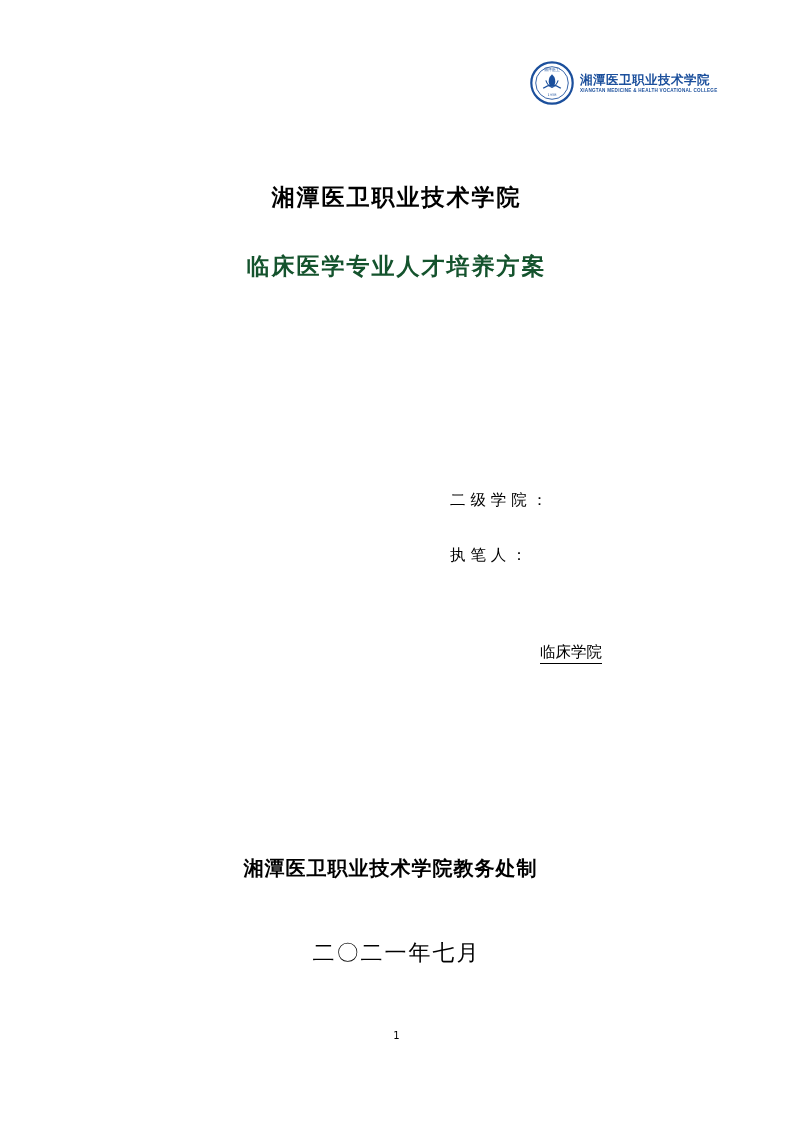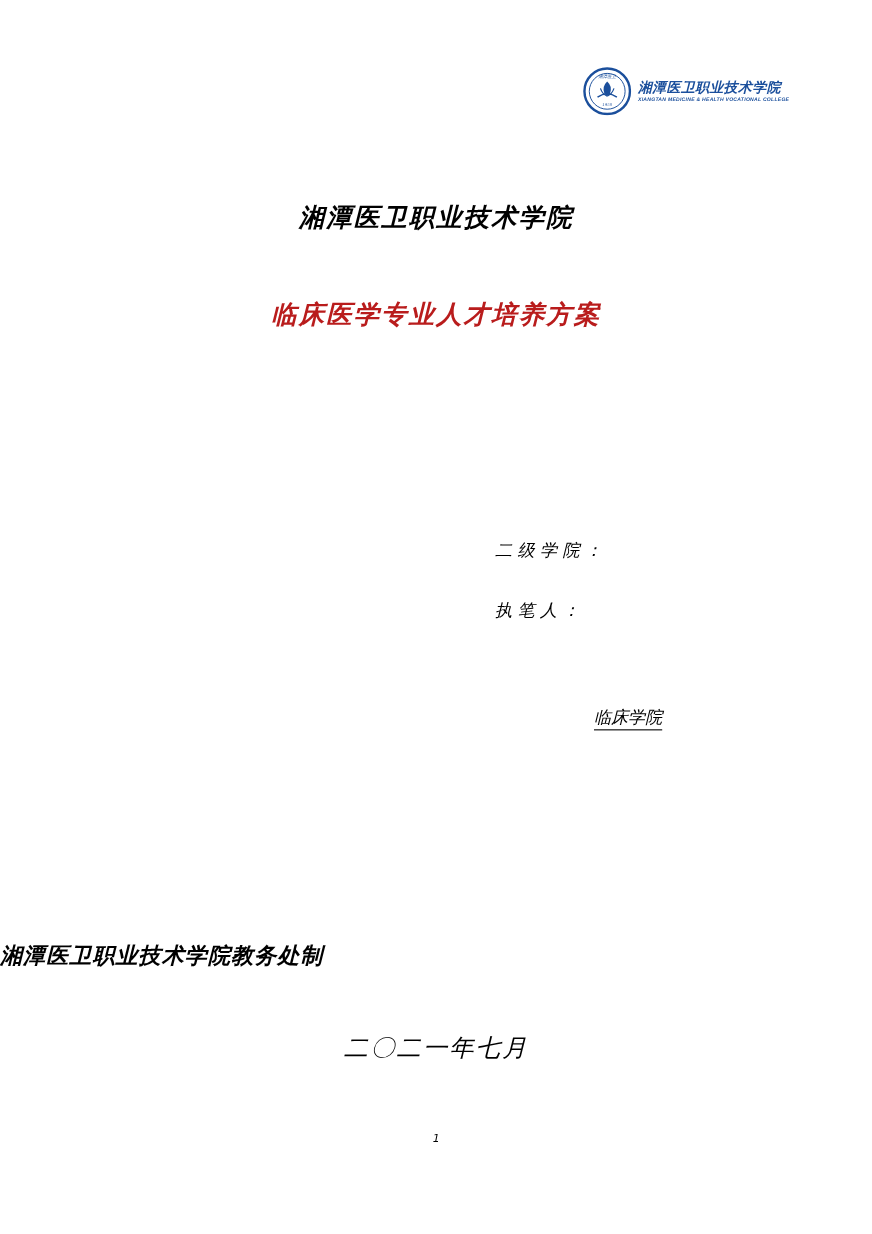--- a/index.html
+++ b/index.html
@@ -8,21 +8,20 @@
     background: #ffffff;
   }
   .page {
     position: relative;
     width: 793px;
     height: 1122px;
     background: #ffffff;
     font-family: "DejaVu Sans", "Liberation Sans", sans-serif;
     color: #000000;
     overflow: hidden;
-    font-style: italic;
   }
 
   
   .logo-wrap {
     position: absolute;
     top: 58px;
     left: 530px;
     width: 170px;
     height: 50px;
     display: flex;
@@ -67,26 +66,26 @@
     text-align: center;
   }
   .doc-title {
     font-family: "DejaVu Sans", "Liberation Sans", sans-serif;
     font-size: 23px;
     font-weight: bold;
     letter-spacing: 2px;
     color: #000;
   }
   .doc-subtitle {
-    margin-top: 58px;
+    margin-top: 38px;
     font-family: "DejaVu Sans", "Liberation Sans", sans-serif;
     font-size: 23px;
     font-weight: bold;
     letter-spacing: 2px;
-    color: #b91c1c;
+    color: #14532d;
   }
 
   
   .meta-block {
     position: absolute;
     top: 490px;
     left: 222px;
     width: 380px;
   }
   .meta-row {
@@ -114,21 +113,21 @@
     min-height: 22px;
     box-sizing: border-box;
   }
 
   
   .issuer {
     position: absolute;
     top: 855px;
     left: 0;
     width: 781px;
-    text-align: left;
+    text-align: center;
     font-family: "DejaVu Serif", "Liberation Serif", serif;
     font-size: 20px;
     font-weight: bold;
     letter-spacing: 1px;
   }
   .date-line {
     position: absolute;
     top: 938px;
     left: 0;
     width: 793px;

